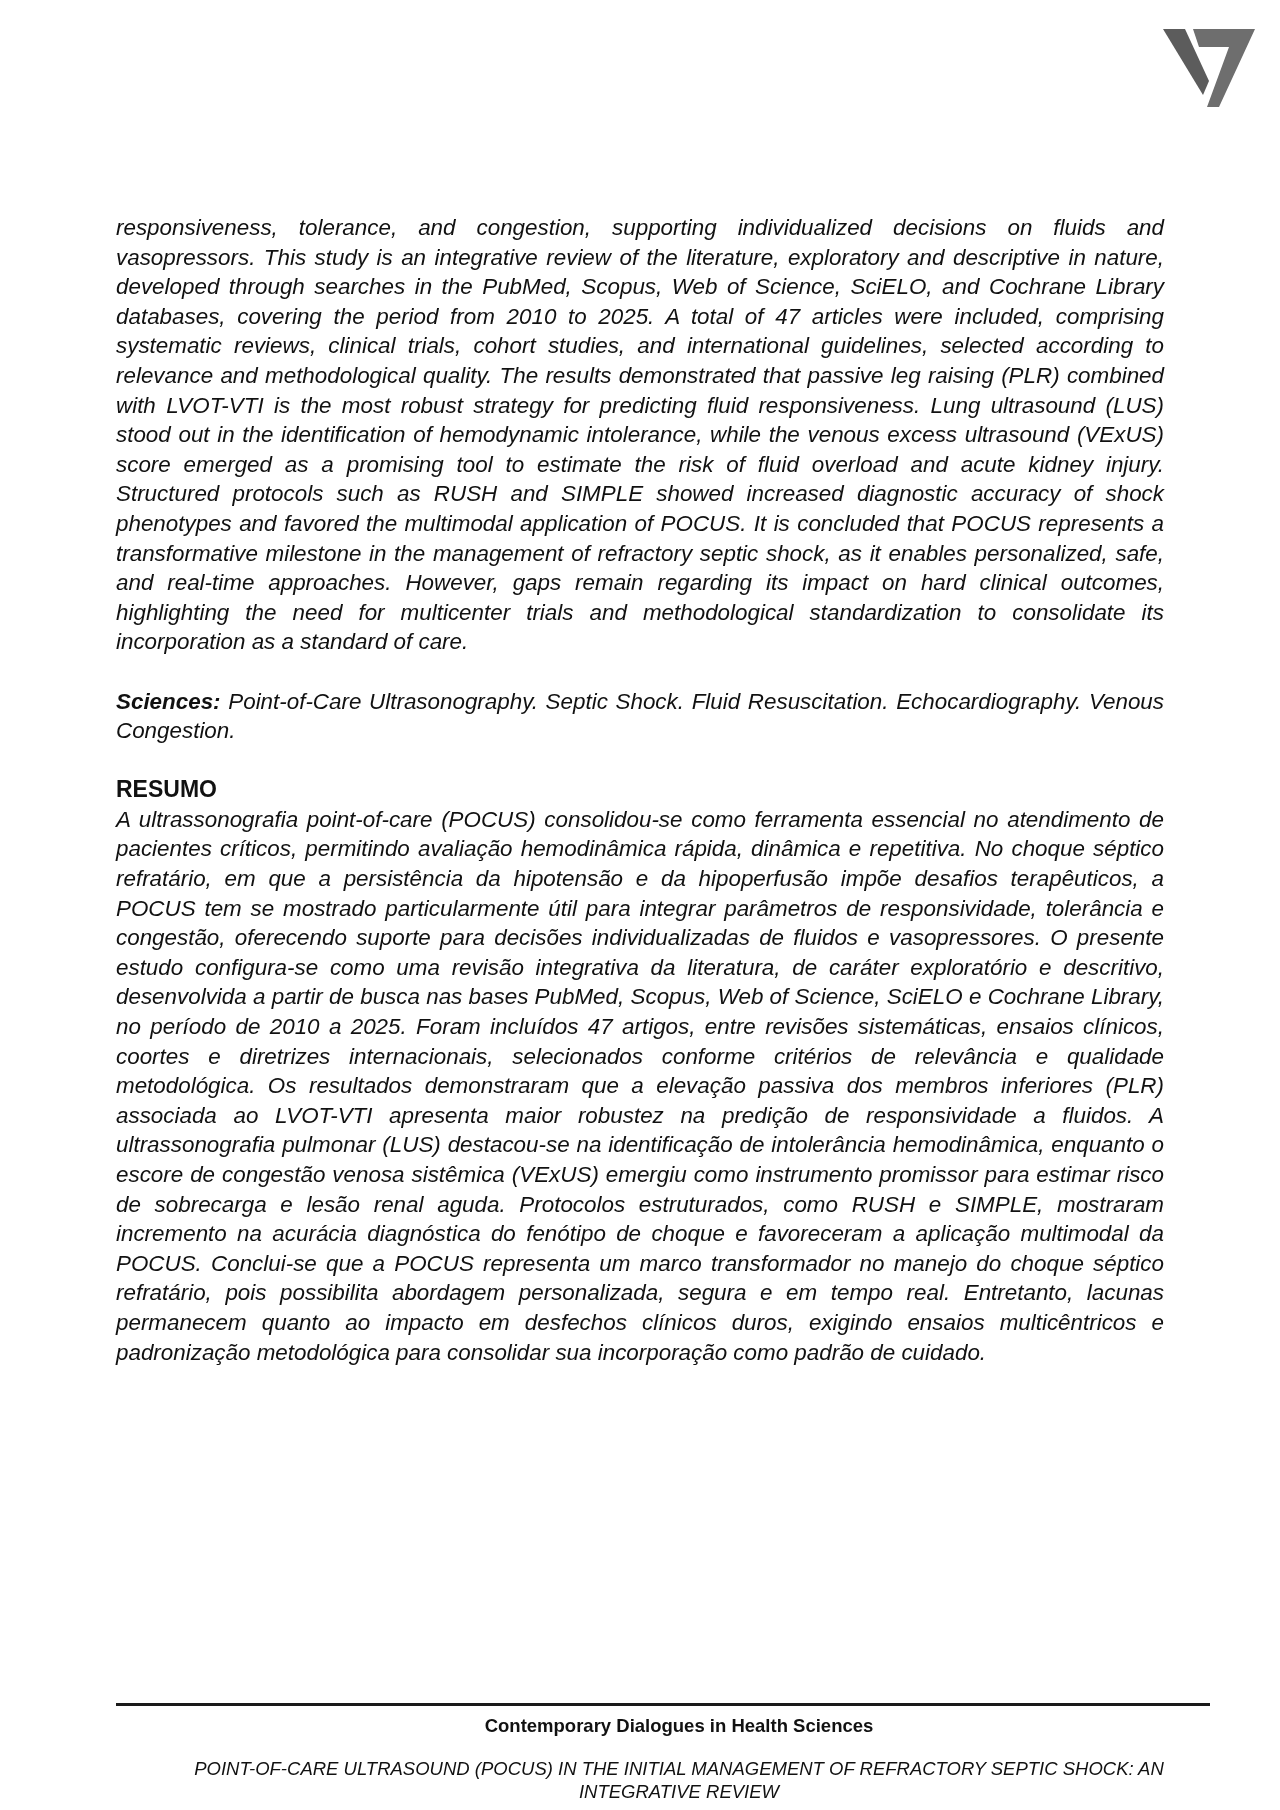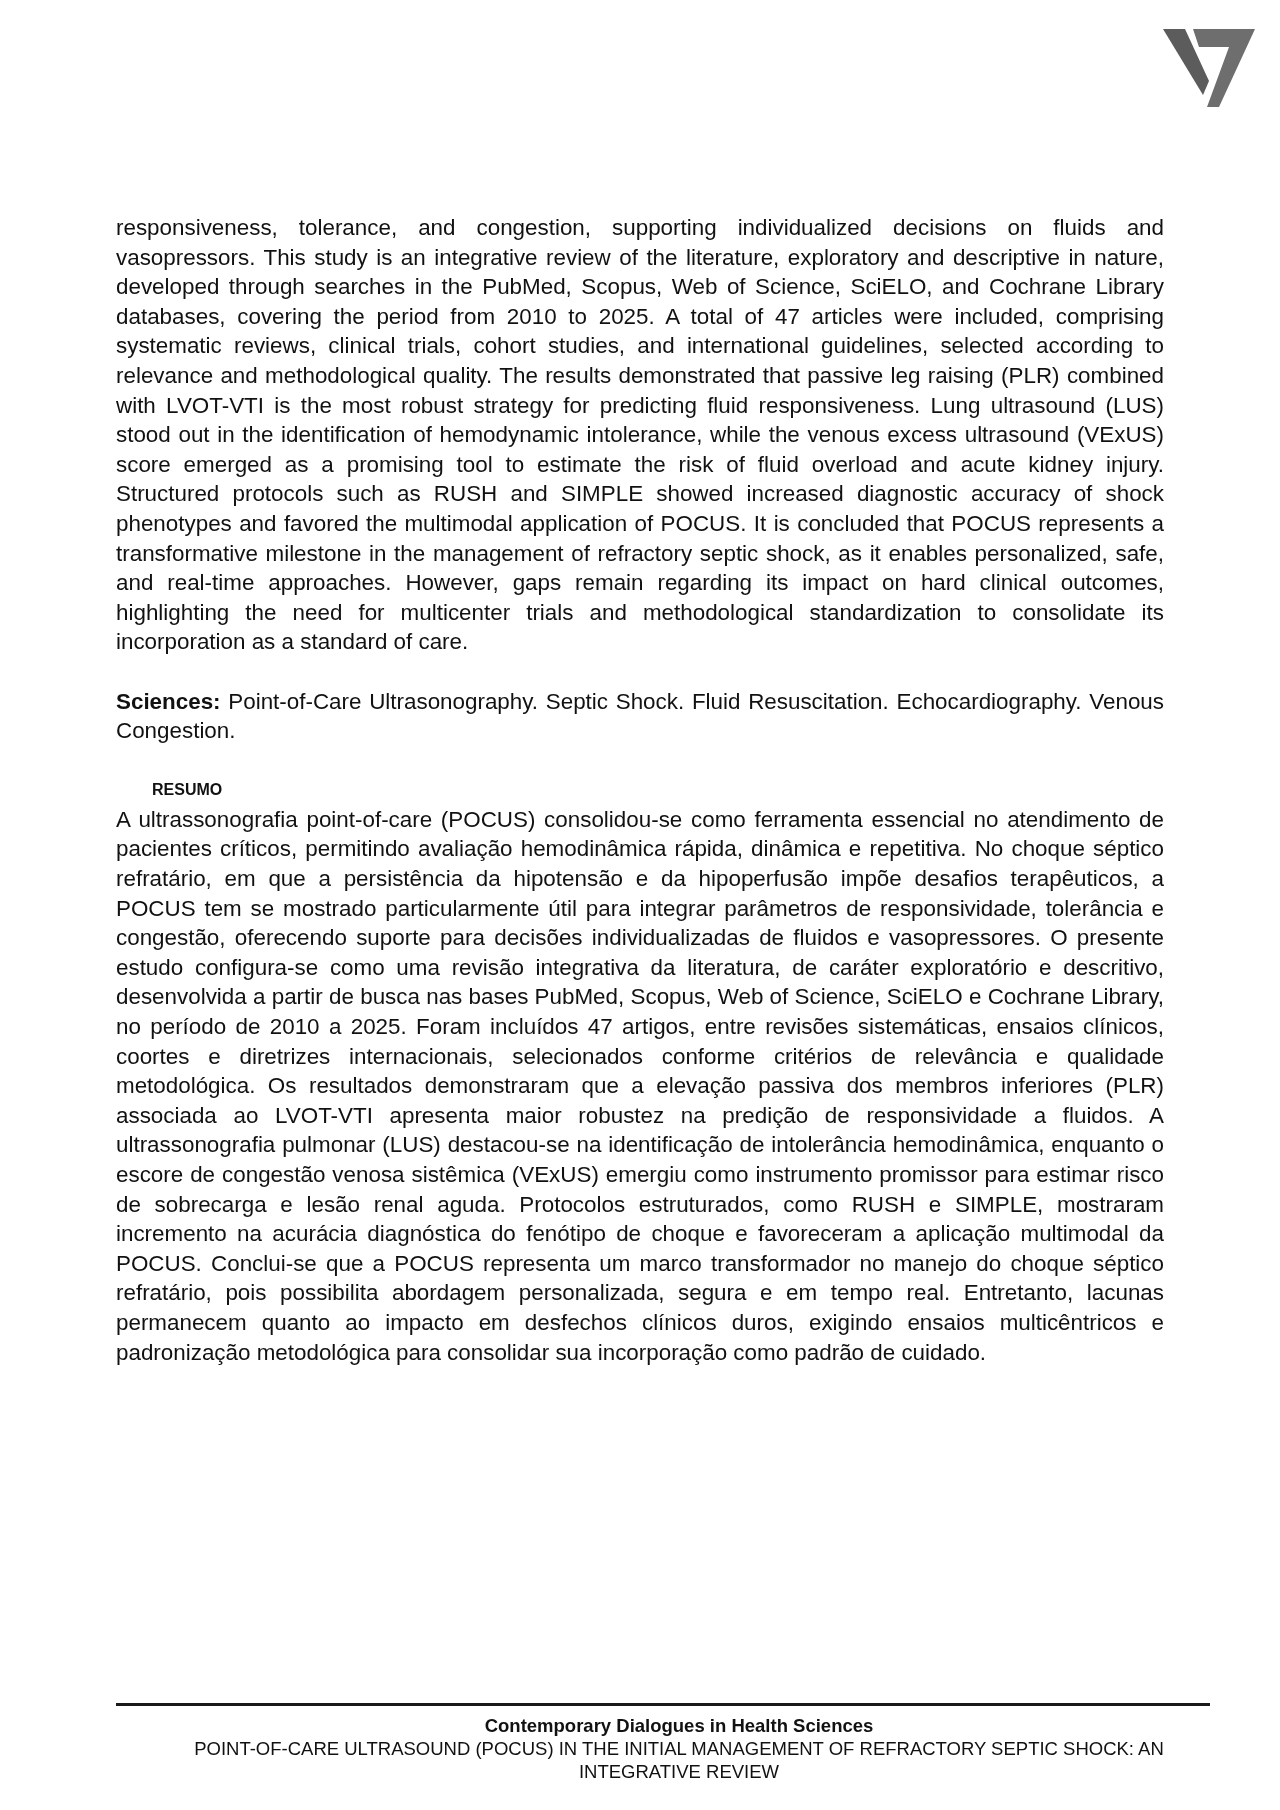--- a/index.html
+++ b/index.html
@@ -26,20 +26,21 @@
       position: absolute;
       left: 116px;
       top: 213px;
       width: 1048px;
       font-size: 22.4px;
       line-height: 29.6px;
       text-align: justify;
     }
     .content p {
       margin: 0;
+      font-style: italic;
     }
     .gap {
       height: 29.6px;
     }
     .bold {
       font-weight: bold;
     }
     .heading {
       font-weight: bold;
       margin: 0;
@@ -58,20 +59,22 @@
       top: 1714px;
       width: 1094px;
       text-align: center;
       font-size: 18.5px;
       line-height: 23px;
     }
     .footer .journal {
       font-weight: bold;
     }
     .footer .article-title {
+      font-style: italic;
+      margin-top: 20px;
     }
   </style>
 </head>
 <body>
 
 <div class="logo">
   <svg width="92" height="86" viewBox="0 0 92 86" xmlns="http://www.w3.org/2000/svg">
     <polygon points="0,4 22,4 46,56 40,70" fill="#5c5c5c"></polygon>
     <polygon points="30,4 92,4 56,82 44,82 66,22 36,22" fill="#6e6e6e"></polygon>
   </svg>
@@ -79,21 +82,21 @@
 
 <main class="content">
   <p>responsiveness, tolerance, and congestion, supporting individualized decisions on fluids and vasopressors. This study is an integrative review of the literature, exploratory and descriptive in nature, developed through searches in the PubMed, Scopus, Web of Science, SciELO, and Cochrane Library databases, covering the period from 2010 to 2025. A total of 47 articles were included, comprising systematic reviews, clinical trials, cohort studies, and international guidelines, selected according to relevance and methodological quality. The results demonstrated that passive leg raising (PLR) combined with LVOT-VTI is the most robust strategy for predicting fluid responsiveness. Lung ultrasound (LUS) stood out in the identification of hemodynamic intolerance, while the venous excess ultrasound (VExUS) score emerged as a promising tool to estimate the risk of fluid overload and acute kidney injury. Structured protocols such as RUSH and SIMPLE showed increased diagnostic accuracy of shock phenotypes and favored the multimodal application of POCUS. It is concluded that POCUS represents a transformative milestone in the management of refractory septic shock, as it enables personalized, safe, and real-time approaches. However, gaps remain regarding its impact on hard clinical outcomes, highlighting the need for multicenter trials and methodological standardization to consolidate its incorporation as a standard of care.</p>
 
   <div class="gap"></div>
 
   <p><span class="bold">Sciences:</span><span> Point-of-Care Ultrasonography. Septic Shock. Fluid Resuscitation. Echocardiography. Venous Congestion.</span></p>
 
   <div class="gap"></div>
 
-  <h2 class="heading" style="font-size:16px;line-height:29.6px;margin-left:36px;">RESUMO</h2>
+  <h2 class="heading" style="font-size:23px;line-height:29.6px;">RESUMO</h2>
   <p>A ultrassonografia point-of-care (POCUS) consolidou-se como ferramenta essencial no atendimento de pacientes críticos, permitindo avaliação hemodinâmica rápida, dinâmica e repetitiva. No choque séptico refratário, em que a persistência da hipotensão e da hipoperfusão impõe desafios terapêuticos, a POCUS tem se mostrado particularmente útil para integrar parâmetros de responsividade, tolerância e congestão, oferecendo suporte para decisões individualizadas de fluidos e vasopressores. O presente estudo configura-se como uma revisão integrativa da literatura, de caráter exploratório e descritivo, desenvolvida a partir de busca nas bases PubMed, Scopus, Web of Science, SciELO e Cochrane Library, no período de 2010 a 2025. Foram incluídos 47 artigos, entre revisões sistemáticas, ensaios clínicos, coortes e diretrizes internacionais, selecionados conforme critérios de relevância e qualidade metodológica. Os resultados demonstraram que a elevação passiva dos membros inferiores (PLR) associada ao LVOT-VTI apresenta maior robustez na predição de responsividade a fluidos. A ultrassonografia pulmonar (LUS) destacou-se na identificação de intolerância hemodinâmica, enquanto o escore de congestão venosa sistêmica (VExUS) emergiu como instrumento promissor para estimar risco de sobrecarga e lesão renal aguda. Protocolos estruturados, como RUSH e SIMPLE, mostraram incremento na acurácia diagnóstica do fenótipo de choque e favoreceram a aplicação multimodal da POCUS. Conclui-se que a POCUS representa um marco transformador no manejo do choque séptico refratário, pois possibilita abordagem personalizada, segura e em tempo real. Entretanto, lacunas permanecem quanto ao impacto em desfechos clínicos duros, exigindo ensaios multicêntricos e padronização metodológica para consolidar sua incorporação como padrão de cuidado.</p>
 
   <div class="gap"></div>
 
 </main>
 
 <div class="footer-rule"></div>
 
 <footer class="footer">
   <div class="journal">Contemporary Dialogues in Health Sciences</div>

